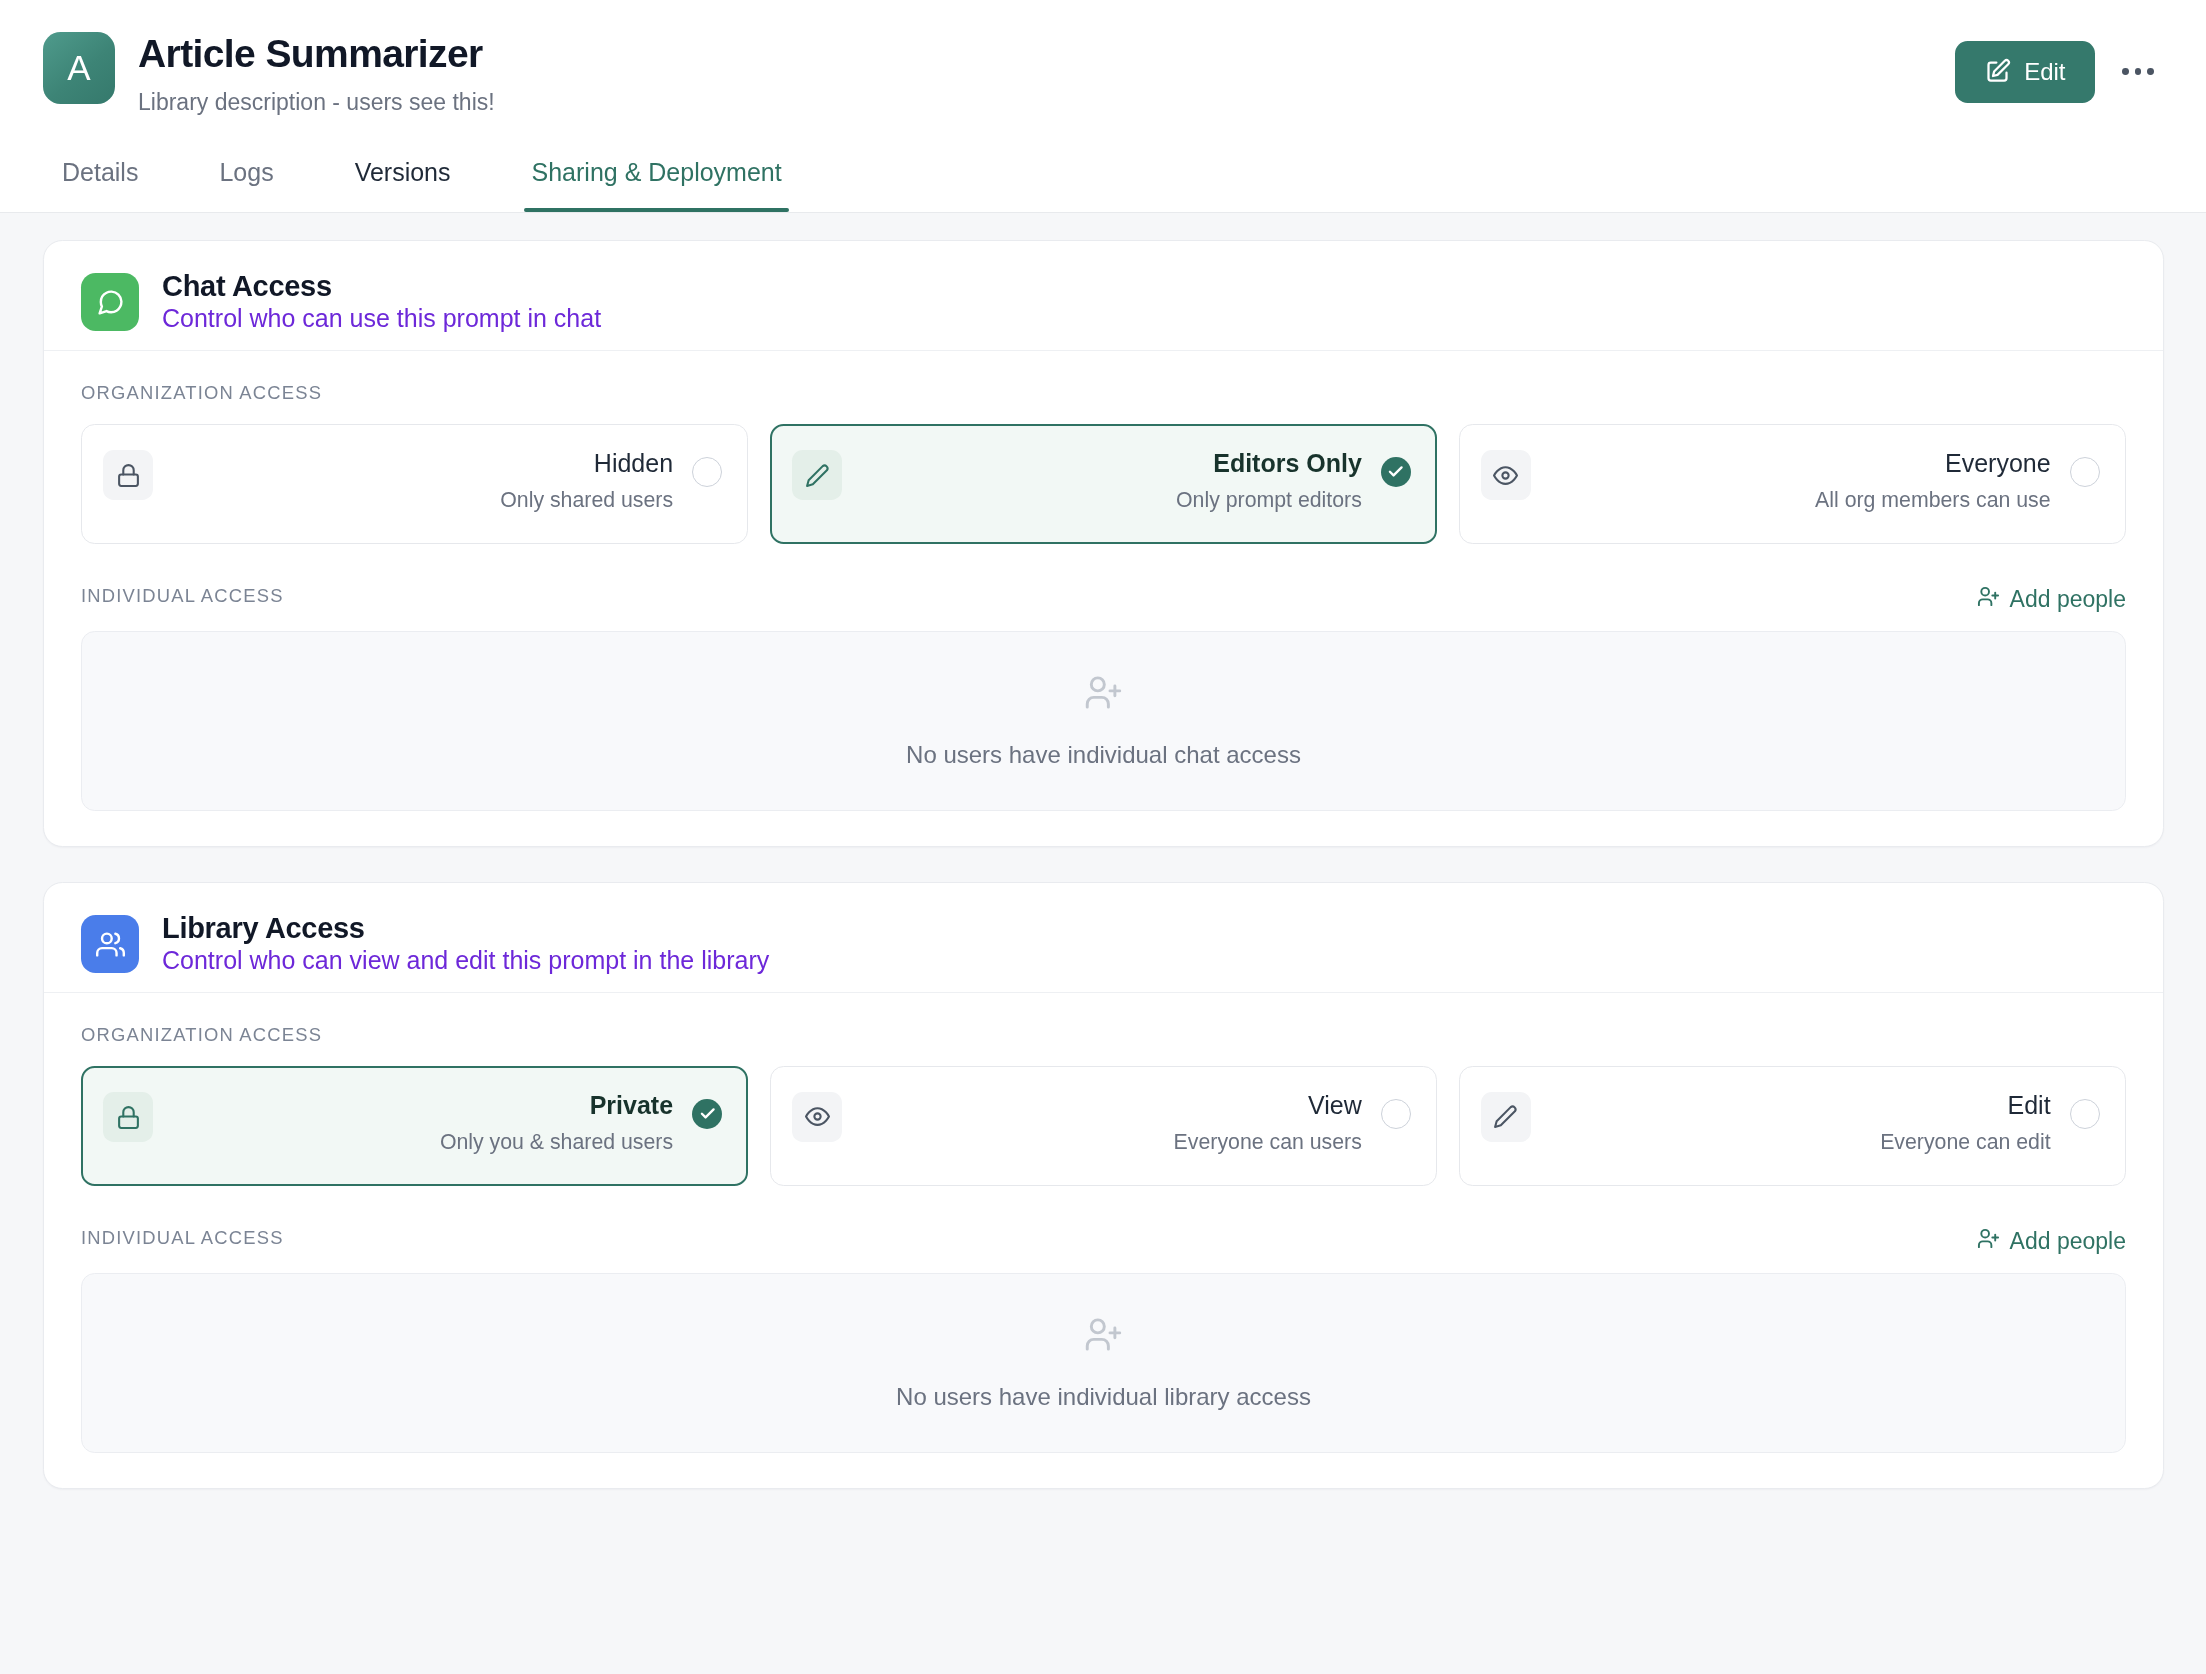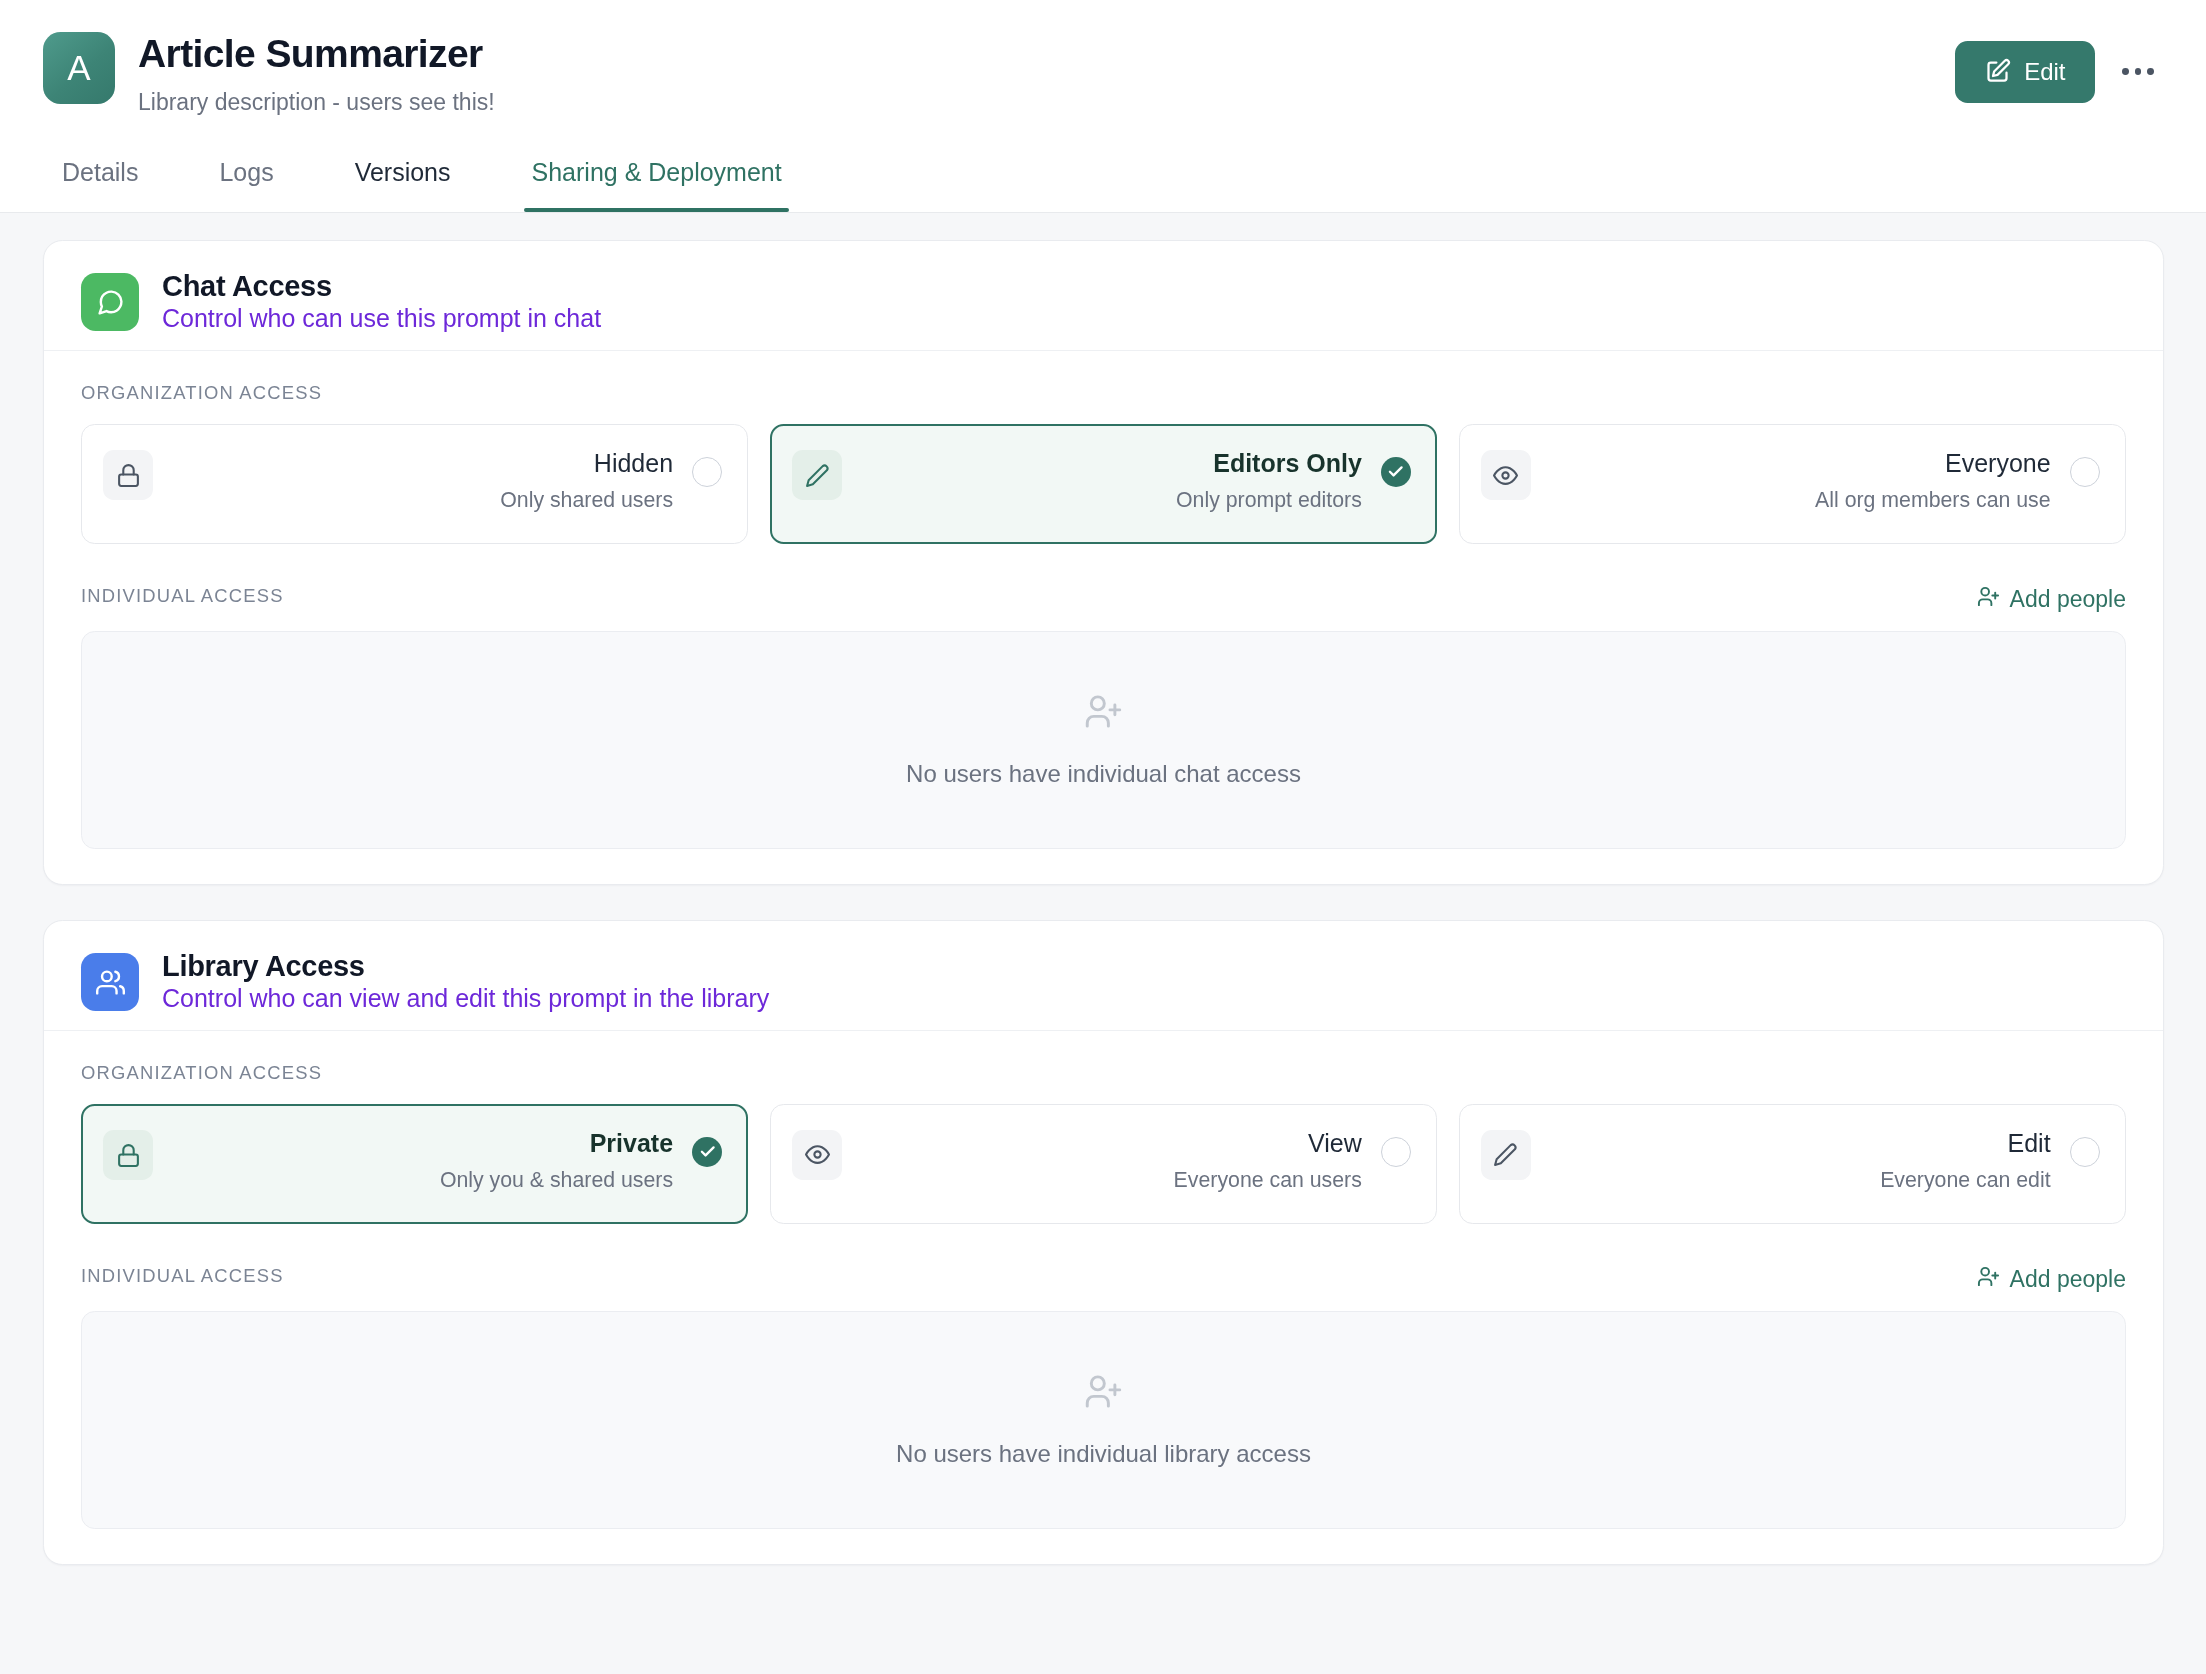--- a/index.html
+++ b/index.html
@@ -223,21 +223,21 @@
     color: #2f7263;
     font-size: 23px;
     background: none; border: none; cursor: pointer;
     font-family: inherit;
   }
   .empty {
     margin-top: 17.5px;
     border: 1.5px solid #ebedf1;
     border-radius: 13.6px;
     background: #f8f9fb;
-    height: 218px;
+    height: 180px;
     display: flex;
     flex-direction: column;
     align-items: center;
     justify-content: center;
     gap: 25px;
   }
   .empty-icon { color: #c2c7cf; }
   .empty-text { font-size: 24px; color: #6b7280; }
 </style>
 </head>

